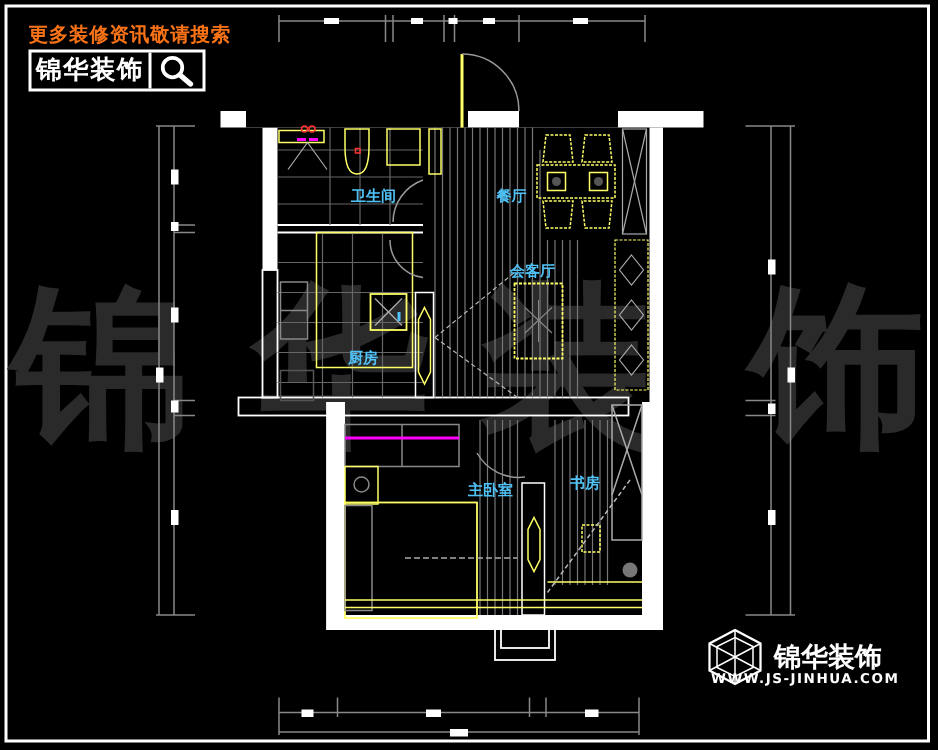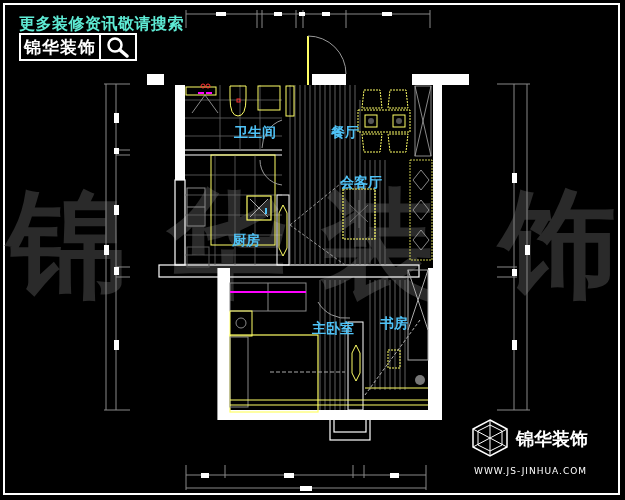--- a/index.html
+++ b/index.html
@@ -1,26 +1,26 @@
 <!DOCTYPE html>
 <html><head>
 <meta charset="utf-8">
 <style>
   html, body { margin: 0; padding: 0; background: #000; }
   body { width: 625px; height: 500px; position: relative; overflow: hidden; font-family: "DejaVu Sans", sans-serif; }
   .frame { position: absolute; left: 3px; top: 3px; width: 617px; height: 492px; border: 2px solid #fff; box-sizing: border-box; }
   .watermark { position: absolute; font-family: "DejaVu Serif", serif; font-weight: bold; font-size: 118px; color: #2a2a2a; line-height: 1; }
-  .top-tag { position: absolute; left: 19px; top: 14px; color: #5eead4; font-size: 16px; font-family: "DejaVu Serif", serif; font-weight: bold; letter-spacing: 0.5px; text-align: center; }
+  .top-tag { position: absolute; left: 19px; top: 14px; color: #f97316; font-size: 13px; font-family: "DejaVu Serif", serif; font-weight: bold; letter-spacing: 0.5px; text-align: center; }
   .search-box { position: absolute; left: 19px; top: 33px; width: 118px; height: 28px; border: 2px solid #fff; box-sizing: border-box; display: flex; }
   .search-box .brand { flex: 1; color: #fff; font-family: "DejaVu Serif", serif; font-weight: bold; font-size: 17px; line-height: 24px; text-align: center; border-right: 2px solid #fff; letter-spacing: 1px; }
   .search-box .btn { width: 34px; display: flex; align-items: center; justify-content: center; cursor: pointer; }
-  .room-label { position: absolute; color: #4fc3f7; font-size: 14px; font-weight: bold; white-space: nowrap; }
+  .room-label { position: absolute; color: #4fc3f7; font-size: 10px; font-weight: bold; white-space: nowrap; }
   .logo { position: absolute; left: 470px; top: 418px; display: flex; align-items: center; }
   .logo-text { color: #fff; font-family: "DejaVu Serif", serif; font-weight: bold; font-size: 18px; line-height: 21px; margin-left: 6px; }
-  .logo-url { position: absolute; left: 474px; top: 466px; color: #fff; font-size: 9px; font-weight: normal; letter-spacing: 1px; }
+  .logo-url { position: absolute; left: 474px; top: 448px; color: #fff; font-size: 9px; font-weight: bold; letter-spacing: 1px; }
   svg.plan { position: absolute; left: 0; top: 0; }
 </style>
 </head>
 <body>
 
 <div class="frame"></div>
 
 <div class="watermark" style="left:8px; top:185px;">锦</div>
 <div class="watermark" style="left:168px; top:185px;">华</div>
 <div class="watermark" style="left:320px; top:185px;">装</div>

